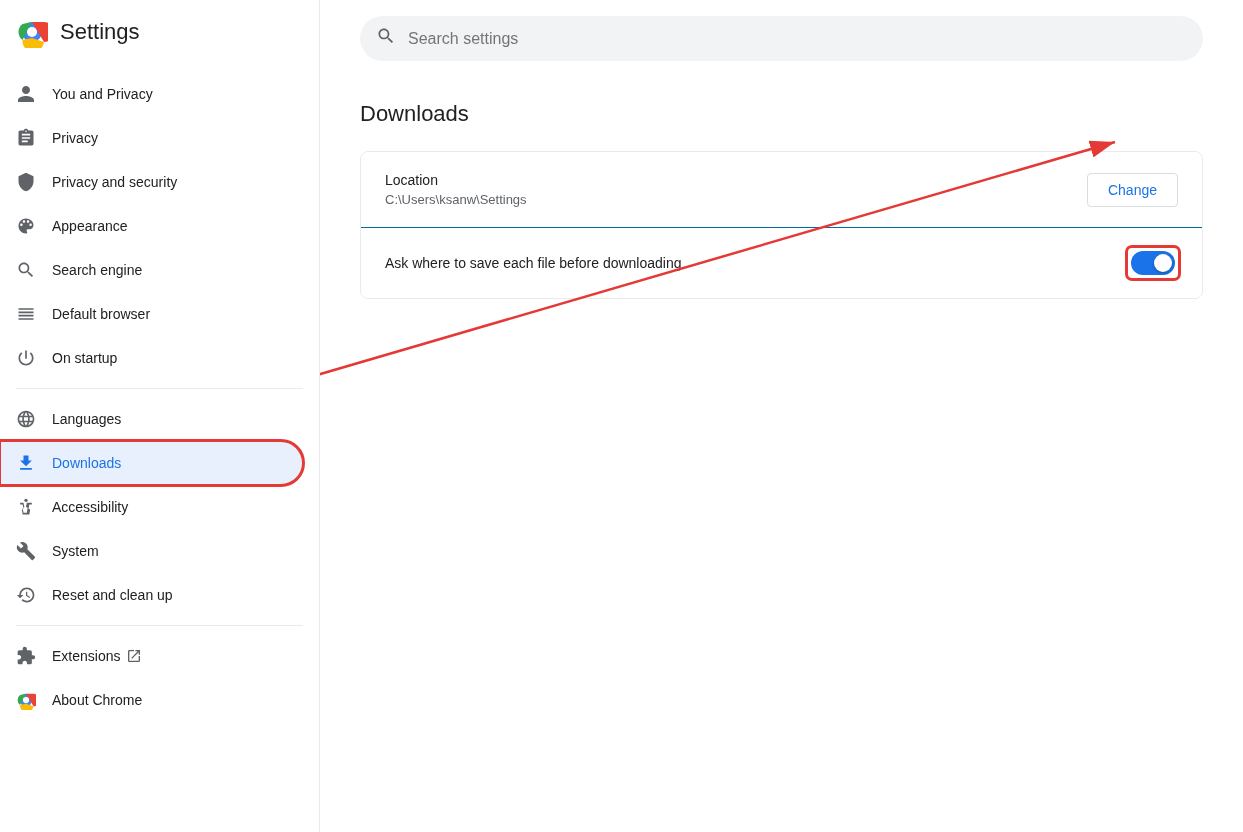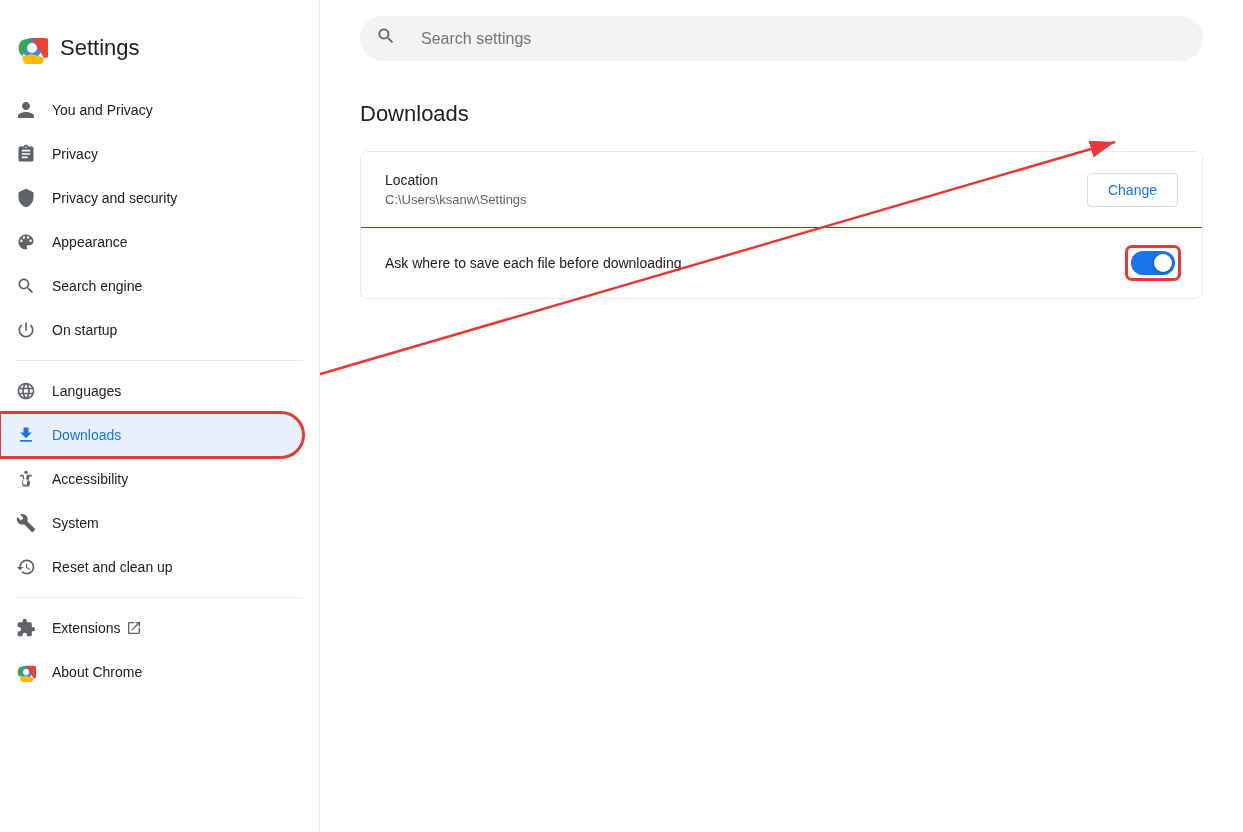--- a/index.html
+++ b/index.html
@@ -14,21 +14,21 @@
     }
 
     
     .sidebar {
       width: 320px;
       min-width: 320px;
       background: #fff;
       border-right: 1px solid #e8eaed;
       display: flex;
       flex-direction: column;
-      padding-top: 16px;
+      padding-top: 0;
       overflow-y: auto;
       text-align: right;
     }
 
     .sidebar-header {
       display: flex;
       align-items: center;
       padding: 16px 20px 16px 16px;
       gap: 12px;
     }
@@ -121,21 +121,21 @@
       padding: 16px 40px 16px 40px;
       border-bottom: none;
     }
 
     .search-bar {
       display: flex;
       align-items: center;
       background: #f1f3f4;
       border-radius: 24px;
       padding: 10px 16px;
-      gap: 25px;
+      gap: 12px;
       max-width: 860px;
     }
 
     .search-icon {
       color: #5f6368;
       font-size: 18px;
     }
 
     .search-input {
       border: none;
@@ -318,20 +318,28 @@
 
       <div class="sidebar-item">
         <span class="sidebar-icon">
           <svg width="20" height="20" viewBox="0 0 24 24" fill="currentColor">
               <path d="M15.5 14h-.79l-.28-.27C15.41 12.59 16 11.11 16 9.5 16 5.91 13.09 3 9.5 3S3 5.91 3 9.5 5.91 16 9.5 16c1.61 0 3.09-.59 4.23-1.57l.27.28v.79l5 4.99L20.49 19l-4.99-5zm-6 0C7.01 14 5 11.99 5 9.5S7.01 5 9.5 5 14 7.01 14 9.5 11.99 14 9.5 14z"></path>
             </svg>
         </span>
         <span class="sidebar-label">Search engine</span>
       </div>
 
+      <div class="sidebar-item">
+        <span class="sidebar-icon">
+          <svg width="20" height="20" viewBox="0 0 24 24" fill="currentColor">
+              <path d="M3 5h18v2H3zm0 4h18v2H3zm0 4h18v2H3zm0 4h18v2H3z"></path>
+            </svg>
+        </span>
+        <span class="sidebar-label">Default browser</span>
+      </div>
 
       <div class="sidebar-item">
         <span class="sidebar-icon">
           <svg width="20" height="20" viewBox="0 0 24 24" fill="currentColor">
               <path d="M13 3h-2v10h2V3zm4.83 2.17l-1.42 1.42C17.99 7.86 19 9.81 19 12c0 3.87-3.13 7-7 7s-7-3.13-7-7c0-2.19 1.01-4.14 2.58-5.42L6.17 5.17C4.23 6.82 3 9.26 3 12c0 4.97 4.03 9 9 9s9-4.03 9-9c0-2.74-1.23-5.18-3.17-6.83z"></path>
             </svg>
         </span>
         <span class="sidebar-label">On startup</span>
       </div>
     </div>

